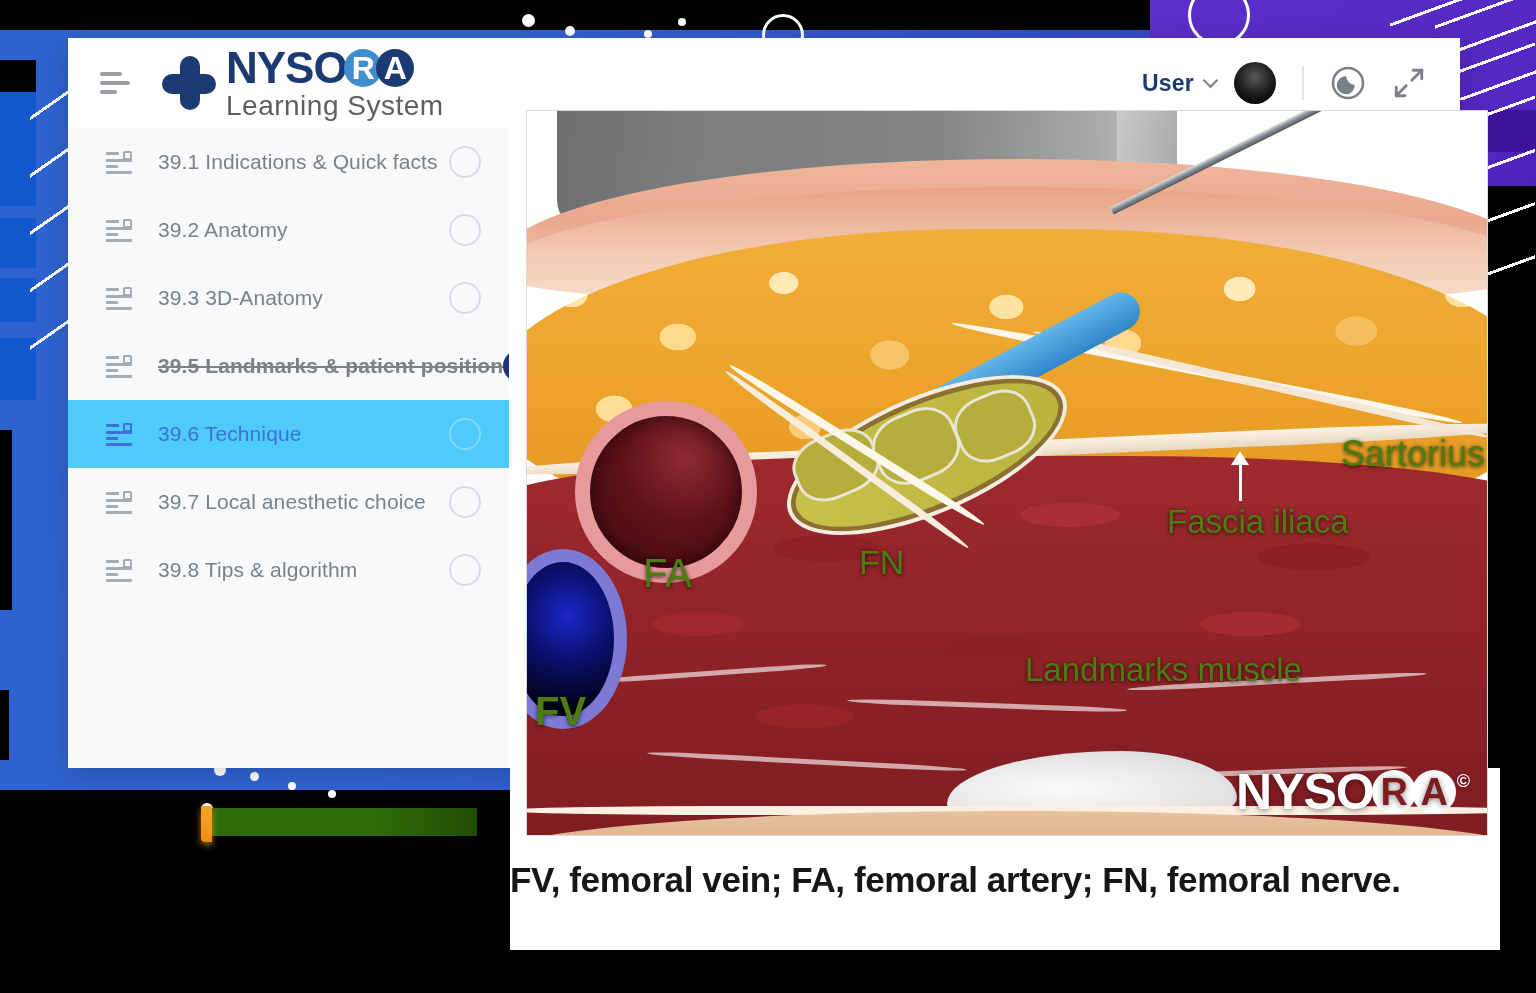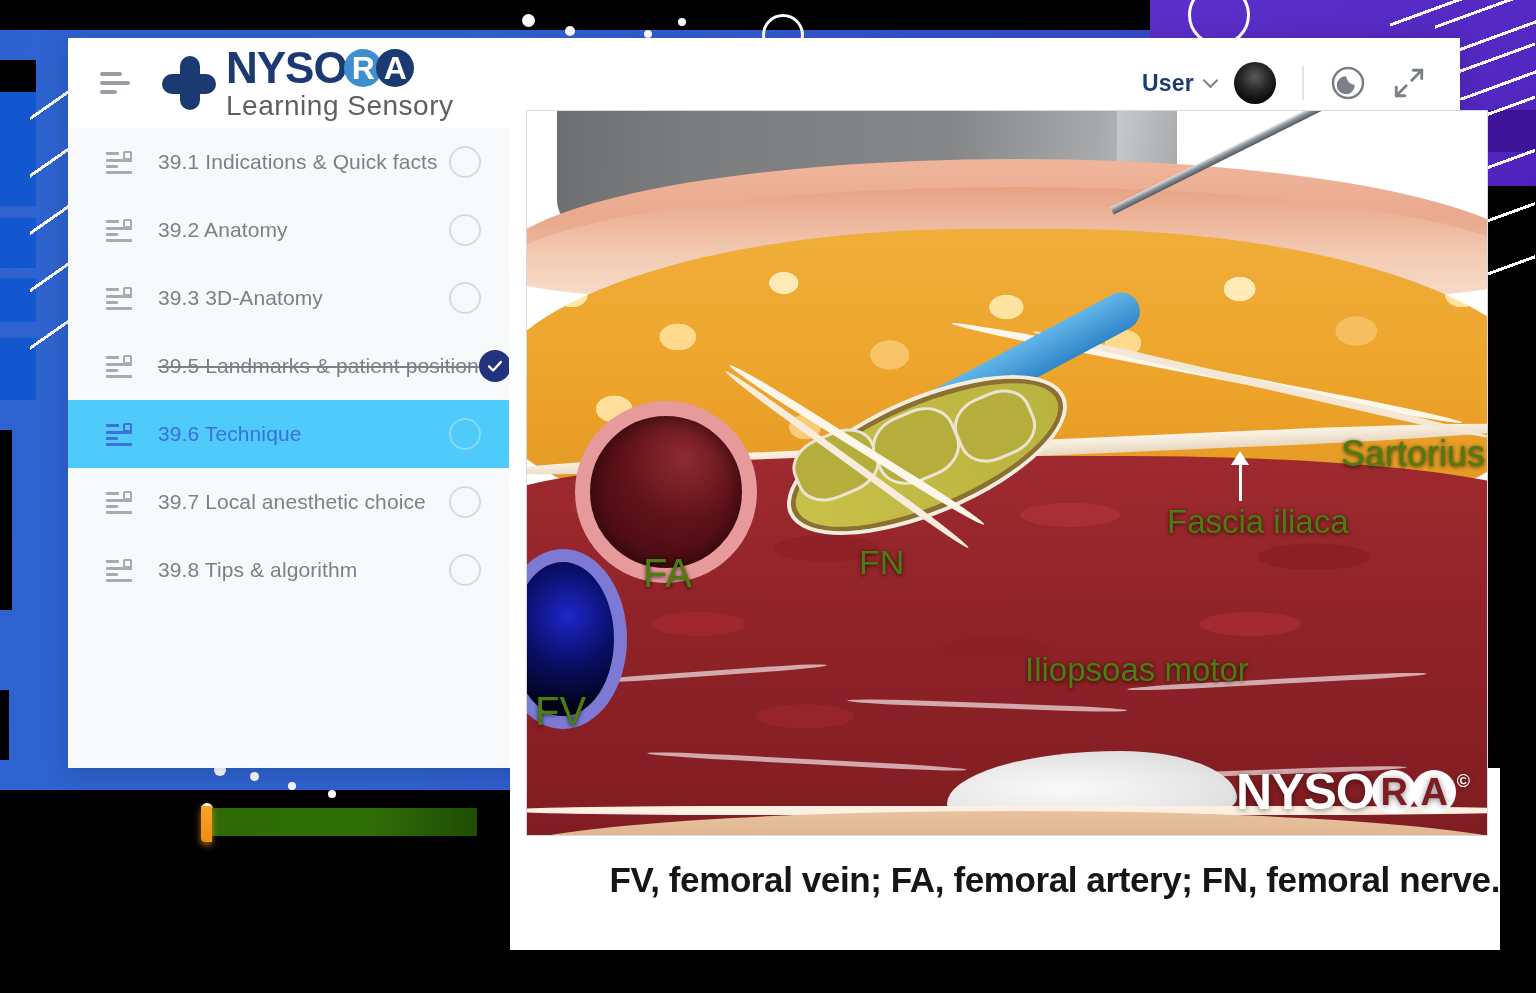--- a/index.html
+++ b/index.html
@@ -148,21 +148,21 @@
   
   #sidebar {
     position:absolute; left:0; top:90px; width:441px; height:640px;
     background:#f8f9fb; overflow:hidden;
   }
   .s-item {
     position:relative; height:68px; display:flex; align-items:center;
     padding:0 28px 0 38px; cursor:pointer;
   }
   .s-item.active { background:#4ecbfa; }
-  .s-item.done .s-label { text-decoration:line-through; }
+  .s-item.done .s-label { text-decoration:line-through;font-weight:bold; }
   .doc-ico { width:26px; height:20px; position:relative; flex:0 0 26px; }
   .doc-ico i { position:absolute; left:0; background:#a6aab1; border-radius:1px; display:block; }
   .doc-ico .l1 { top:0;    width:13px; height:3px; }
   .doc-ico .l2 { top:7px;  width:26px; height:3px; }
   .doc-ico .l3 { top:13px; width:12px; height:3px; }
   .doc-ico .l4 { top:19px; width:26px; height:3px; }
   .doc-ico .sqr {
     position:absolute; right:0; top:-1px; width:9px; height:9px;
     border:2.5px solid #a6aab1; border-radius:1.5px; background:transparent;
   }
@@ -322,21 +322,21 @@
   .whitefoam {
     position:absolute; left:420px; top:640px; width:290px; height:76px;
     background:radial-gradient(ellipse at 40% 50%, #fafafa 0%, #e7e7e7 55%, #d3d3d3 100%);
     border-radius:60% 40% 44% 56% / 70% 62% 38% 30%;
   }
 
   .an-label {
     position:absolute; color:#4d7c0f; font-size:32px; font-weight:normal;
     text-shadow:0 1px 4px rgba(0,0,0,.75); white-space:nowrap;
   }
-  .lbl-fv { left:8px;  top:578px; font-size:40px; }
+  .lbl-fv { left:8px;  top:578px; font-size:40px;font-weight:bold; }
   .lbl-fa { left:116px;top:440px; font-size:40px; }
   .lbl-fn { left:332px;top:432px; font-size:34px; }
   .lbl-sart { left:814px; top:322px; font-size:36px; }
   .lbl-fascia { left:640px; top:392px; font-size:33px; }
   .lbl-ilio  { left:498px; top:540px; font-size:33px; }
   .arrow-up {
     position:absolute; left:712px; top:352px; width:3px; height:38px; background:#fff;
   }
   .arrow-up::before {
     content:""; position:absolute; left:-8px; top:-12px;
@@ -352,21 +352,21 @@
     display:inline-flex; align-items:center; justify-content:center;
     width:44px; height:44px; border-radius:50%; background:#fff; color:#7e1c21;
     font-size:38px; margin:0 -2px;
   }
   .wm-c { font-size:18px; vertical-align:super; margin-left:3px; margin-bottom:22px; }
   #caption-card {
     position:absolute; left:510px; top:768px; width:990px; height:182px;
     background:#fff;
   }
   .cap-text {
-    position:absolute; left:0; top:92px; width:100%; text-align:right;
+    position:absolute; left:0; top:92px; width:100%; text-align:left;
     font-size:35px; font-weight:bold; color:#161616; letter-spacing:-.4px;
   }
 </style>
 </head>
 <body>
 
 <div id="bg">
   <div class="bg-blue-band"></div>
   <div class="bg-purple"></div>
   <div class="bg-purple-dark"></div>
@@ -412,21 +412,21 @@
     </div>
 
     <div class="brand">
       <div class="brand-cross"></div>
       <div class="brand-text">
         <div class="brand-top">
           <span>NYSO</span>
           <span class="ltr-circ ltr-r">R</span>
           <span class="ltr-circ ltr-a">A</span>
         </div>
-        <div class="brand-sub">Learning Sensory</div>
+        <div class="brand-sub">Learning System</div>
       </div>
     </div>
 
     <div class="header-right">
       <span class="user-name">User</span>
       <span class="chev"></span>
       <span class="avatar"></span>
       <span class="vdiv"></span>
       <span class="ico-btn">
         <svg class="moon-ico" viewBox="0 0 24 24" fill="none" stroke="#7b8088" stroke-width="1.7">
@@ -588,21 +588,21 @@
     <div class="fascia-white2"></div>
 
     <div class="needle"></div>
 
     <div class="an-label lbl-fv">FV</div>
     <div class="an-label lbl-fa">FA</div>
     <div class="an-label lbl-fn">FN</div>
     <div class="an-label lbl-sart">Sartorius</div>
     <div class="arrow-up"></div>
     <div class="an-label lbl-fascia">Fascia iliaca</div>
-    <div class="an-label lbl-ilio">Iliopsoas motor</div>
+    <div class="an-label lbl-ilio">Landmarks muscle</div>
 
     <div class="watermark">
       <span>NYSO</span>
       <span class="wm-circ">R</span>
       <span class="wm-circ">A</span>
       <span class="wm-c">©</span>
     </div>
   </div>
 </div>
 

